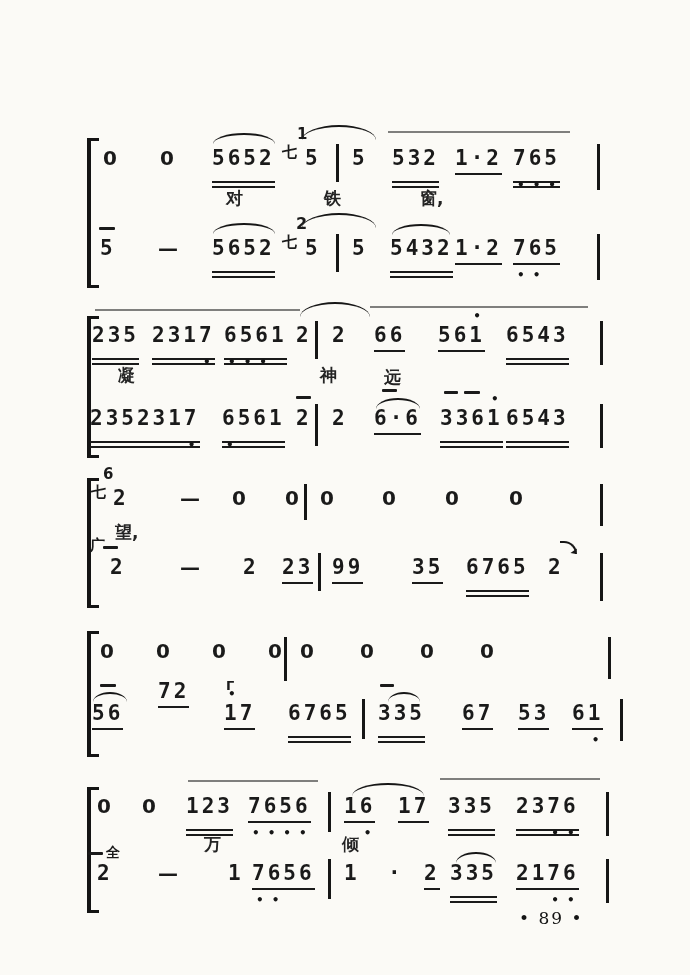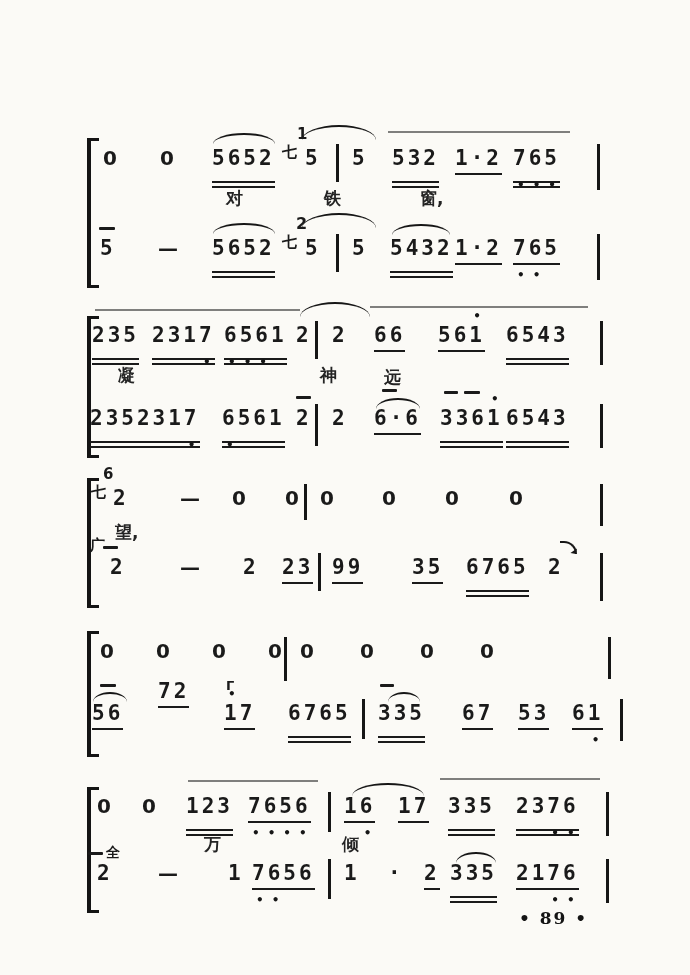--- a/index.html
+++ b/index.html
@@ -25,21 +25,21 @@
          font-family:"DejaVu Sans",sans-serif;}
   .orn{position:absolute;font-weight:700;color:#1a1a1a;line-height:1;
        font-family:"DejaVu Sans",sans-serif;}
   .bracket{position:absolute;width:8px;border-left:4.5px solid #141414;
            border-top:3px solid #141414;border-bottom:3px solid #141414;}
   .slide{position:absolute;width:15px;height:11px;border-top:2.5px solid #161616;
          border-right:2.5px solid #161616;border-radius:0 14px 0 0;}
   .slide:after{content:"";position:absolute;right:-5px;bottom:-4px;
          border:4px solid transparent;border-top-color:#161616;
          transform:rotate(-35deg);}
-  .pagenum{position:absolute;left:519px;top:908px;font-weight:700;font-size:17px;
+  .pagenum{position:absolute;left:519px;top:908px;font-weight:400;font-size:17px;
            letter-spacing:2px;color:#141414;font-family:"DejaVu Serif",serif;}
   .watermark{position:absolute;left:538px;top:934px;font-size:15px;white-space:nowrap;}
   .wm-site{color:#b3aba3;}
   .wm-url{color:#d0603c;}
 </style>
 </head>
 <body>
 
 <div class="page" id="score">
   <div class="pagenum">• 89 •</div>

